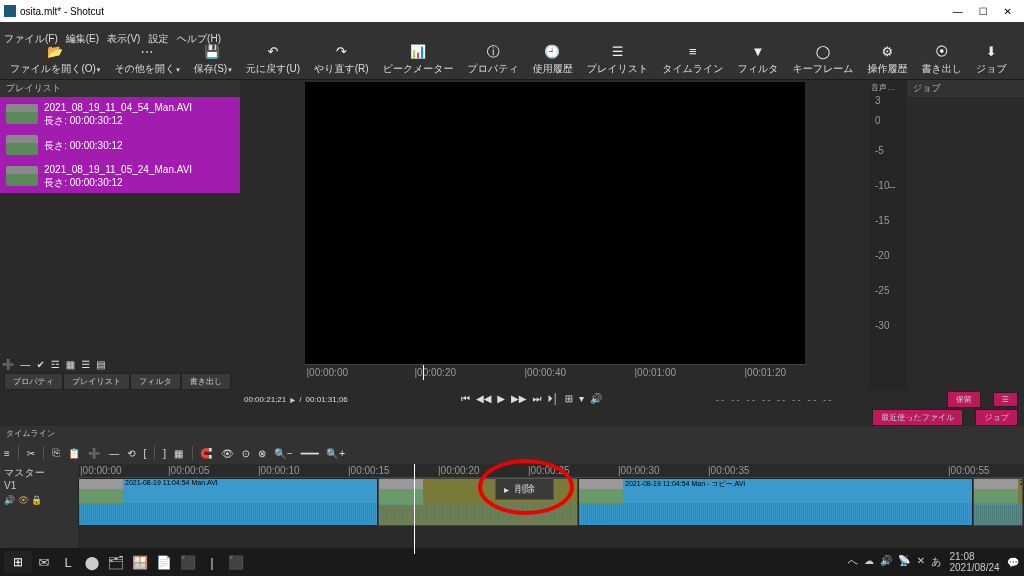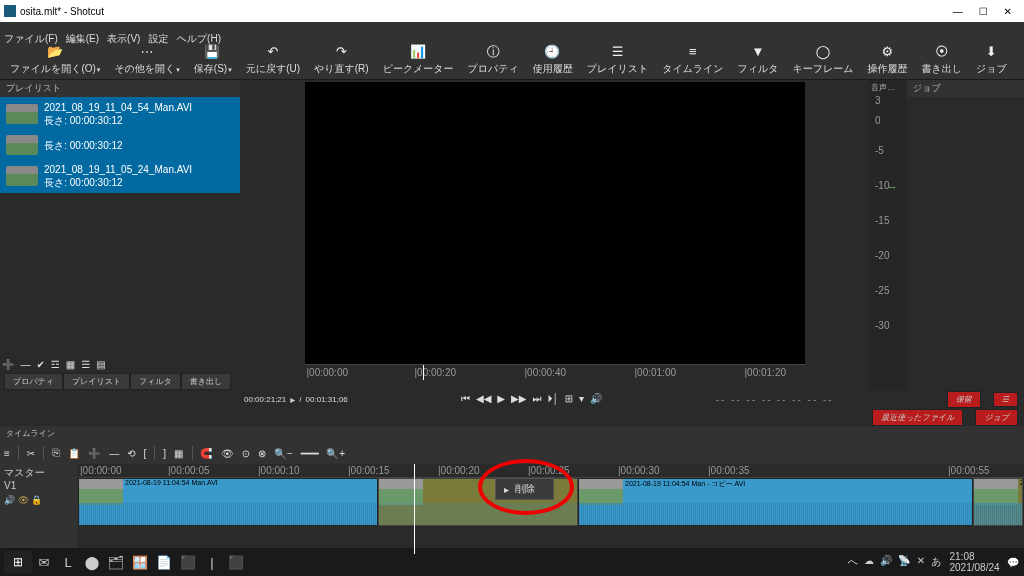--- a/index.html
+++ b/index.html
@@ -12,40 +12,40 @@
 .menubar span { color:#ddd;margin-top:16px; }
 .toolbar { height:40px; background:#323232; display:flex; align-items:center; padding:2px 4px; border-bottom:1px solid #1a1a1a; gap:2px; }
 .tbtn { display:flex; flex-direction:column; align-items:center; justify-content:center; padding:2px 6px; color:#ddd; font-size:8px; gap:2px; }
 .tbtn .ic { width:18px; height:16px; display:flex; align-items:center; justify-content:center; font-size:13px; color:#eee; }
 .tdrop { font-size:7px; margin-left:1px; }
 .main { display:flex; height:310px; }
 .left { width:240px; background:#2a2a2a; display:flex; flex-direction:column; }
 .panel-title { background:#323232; padding:2px 6px; font-size:9px; color:#bbb; }
 .plist { flex:1; overflow:auto; }
 .pitem { display:flex; padding:4px 6px; gap:6px; align-items:center; }
-.pitem.sel { background:#0369a1; color:#fff; }
+.pitem.sel { background:#a21caf; color:#fff; }
 .thumb { width:32px; height:20px; background:linear-gradient(#888 0%,#888 40%,#5a8a5a 40%,#5a8a5a 100%); border-radius:2px; flex-shrink:0; }
 .pitem .txt { font-size:8px; line-height:1.3; }
 .center { flex:1; background:#2a2a2a; display:flex; flex-direction:column; align-items:center; }
 .video { width:500px; height:282px; background:#000; margin-top:2px; }
 .ruler { width:500px; height:16px; background:#2a2a2a; display:flex; align-items:center; position:relative; border-top:1px solid #444; font-size:7px; color:#999; }
 .ruler span { position:absolute; }
 .right { width:155px; background:#2a2a2a; display:flex;justify-content:space-between; }
 .meter { width:38px; background:#262626; padding:2px; }
 .meter-title { font-size:8px; color:#bbb; margin-bottom:2px; }
 .scale { height:260px; position:relative; font-size:7px; color:#999; }
 .scale div { position:absolute; left:4px; }
 .lr { position:absolute; bottom:2px; left:8px; font-size:7px; color:#999; }
 .jobs { flex:1; background:#2a2a2a; }
 .controls-row { height:18px; background:#2a2a2a; display:flex; align-items:center; padding:0 6px; font-size:9px; gap:4px; }
 .controls-row .tc { color:#ddd; font-size:8px; }
 .transport { margin:0 auto; display:flex; gap:6px; color:#ddd; font-size:9px; }
 .edit-tabs { height:18px; background:#2a2a2a; display:flex; align-items:center; padding:0 4px; gap:0; }
 .etab { padding:2px 8px; font-size:8px; background:#3a3a3a; color:#ccc; border:1px solid #222; }
-.etab.dark { background:#b91c1c;font-style:italic; }
+.etab.dark { background:#be185d; }
 .lower { height:16px; background:#323232; padding:2px 6px; font-size:8px; color:#bbb; }
 .tl-toolbar { height:22px; background:#323232; display:flex; align-items:center; padding:0 4px; gap:8px; color:#ddd; font-size:11px; }
 .tl-toolbar .sep { width:1px; height:14px; background:#555; }
 .timeline { height:90px; background:#2a2a2a; position:relative; overflow:hidden; }
 .tl-head { width:78px; background:#323232; position:absolute; left:0; top:0; bottom:0; padding:2px 4px; font-size:8px; }
 .tl-ruler { position:absolute; left:78px; right:0; top:0; height:14px; background:#2a2a2a; border-bottom:1px solid #444; font-size:7px; color:#999; }
 .tl-ruler span { position:absolute; top:1px; }
 .tracks { position:absolute; left:78px; right:0; top:14px; bottom:0; }
 .clip { position:absolute; top:0; height:48px; background:#3a9acc; border:1px solid #222; font-size:7px; color:#000; overflow:hidden; }
 .clip .cthumb { width:44px; height:26px; background:linear-gradient(#999 0%,#999 40%,#6a9a6a 40%); position:absolute; left:0; top:0; }

